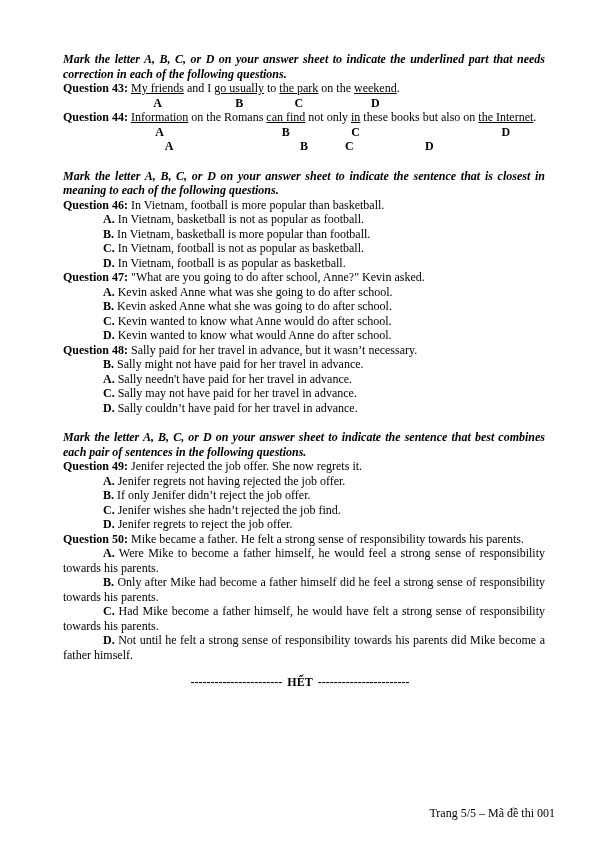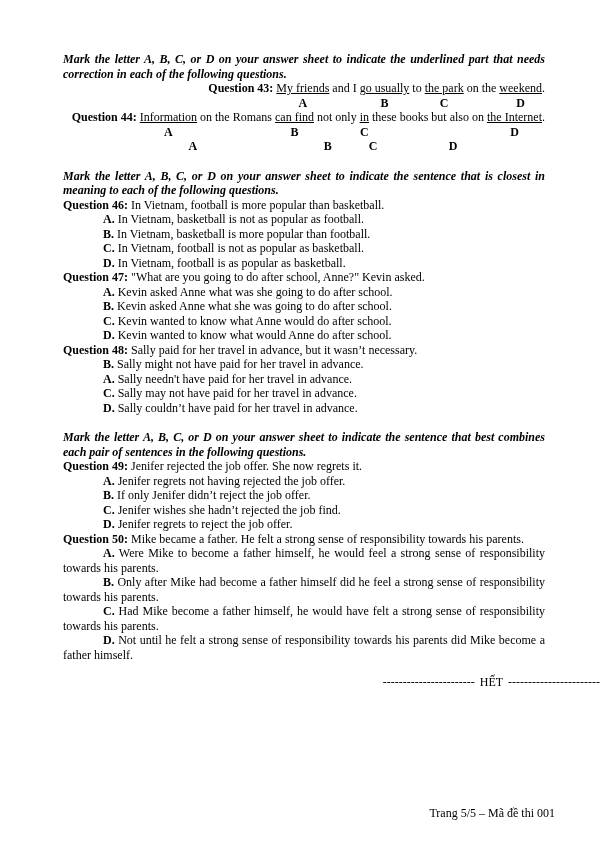--- a/index.html
+++ b/index.html
@@ -13,30 +13,30 @@
     line-height:14.5px;
     overflow:hidden;
     margin:0 auto;
   }
   .content { padding:52px 55px 0 63px; }
   p { margin:0; }
   .section { margin-top:15px; }
   .section:first-child { margin-top:0; }
   .instruction { font-weight:bold; font-style:italic; text-align:justify; }
   .qnum { font-weight:bold; }
-  .nowrap { white-space:nowrap;text-align:right; }
+  .nowrap { white-space:nowrap; }
   .useg { text-decoration:underline; }
   .qletters .ghost { color:transparent; }
   .ganchor { position:relative; }
   .letter {
     position:absolute; left:50%; transform:translateX(-50%);
     color:#000000; font-weight:bold;
   }
   .opt { text-indent:40px; text-align:justify; }
-  .endline { margin-top:13px; text-align:right; font-weight:normal; }
+  .endline { margin-top:13px; text-align:center; font-weight:bold; }
   .endlabel { margin:0 5px; }
   .footer { position:absolute; top:806px; right:45px; white-space:nowrap; }
 </style>
 </head>
 <body>
 
 <div class="page">
   <main class="content" id="content">
       <section class="section">
         <p class="instruction">Mark the letter A, B, C, or D on your answer sheet to indicate the underlined part that needs correction in each of the following questions.</p>

